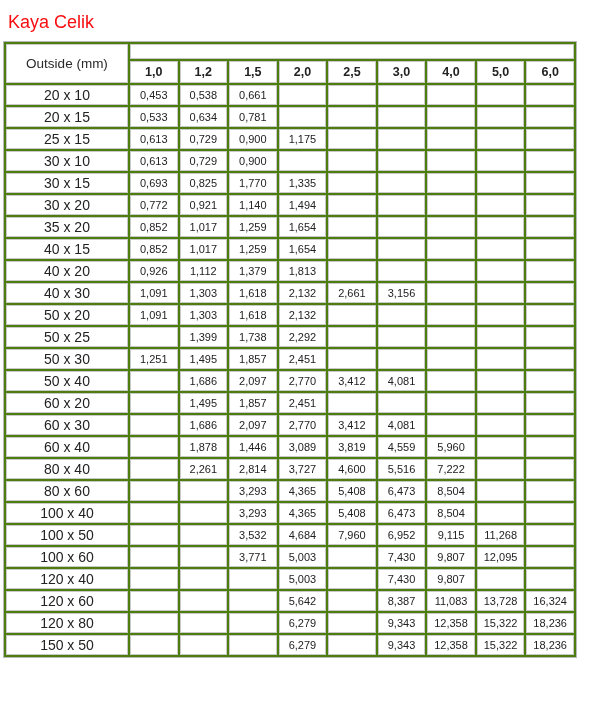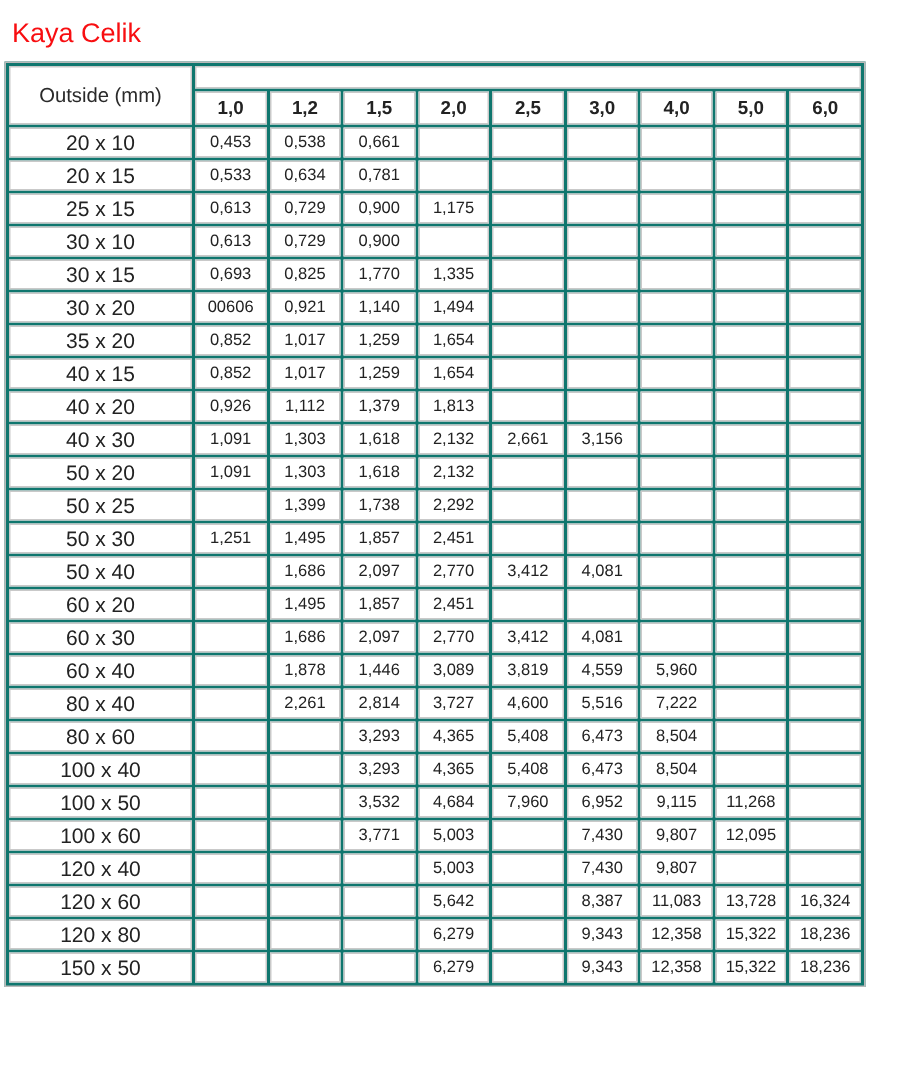--- a/index.html
+++ b/index.html
@@ -24,21 +24,21 @@
     font-size: 18px;
     line-height: 25px;
     white-space: nowrap;
   }
   table.profile {
     margin: 6px 0 0 3px;
     width: 574px;
     table-layout: fixed;
     border-collapse: separate;
     border-spacing: 2px;
-    background: #0f766e;
+    background: #4d7c0f;
     border: 1px solid #b9b9b9;
   }
   col.size-col   { width: 118px; }
   col.thick-col  { width: 46px; }
   th, td {
     border: 1px solid #c9c9c9;
     background: #ffffff;
     text-align: center;
     vertical-align: middle;
     padding: 0;
@@ -164,21 +164,21 @@
           <td class="value-cell">1,770</td>
           <td class="value-cell">1,335</td>
           <td class="value-cell"></td>
           <td class="value-cell"></td>
           <td class="value-cell"></td>
           <td class="value-cell"></td>
           <td class="value-cell"></td>
         </tr>
         <tr>
           <td class="size-cell">30 x 20</td>
-          <td class="value-cell">00606</td>
+          <td class="value-cell">0,772</td>
           <td class="value-cell">0,921</td>
           <td class="value-cell">1,140</td>
           <td class="value-cell">1,494</td>
           <td class="value-cell"></td>
           <td class="value-cell"></td>
           <td class="value-cell"></td>
           <td class="value-cell"></td>
           <td class="value-cell"></td>
         </tr>
         <tr>

